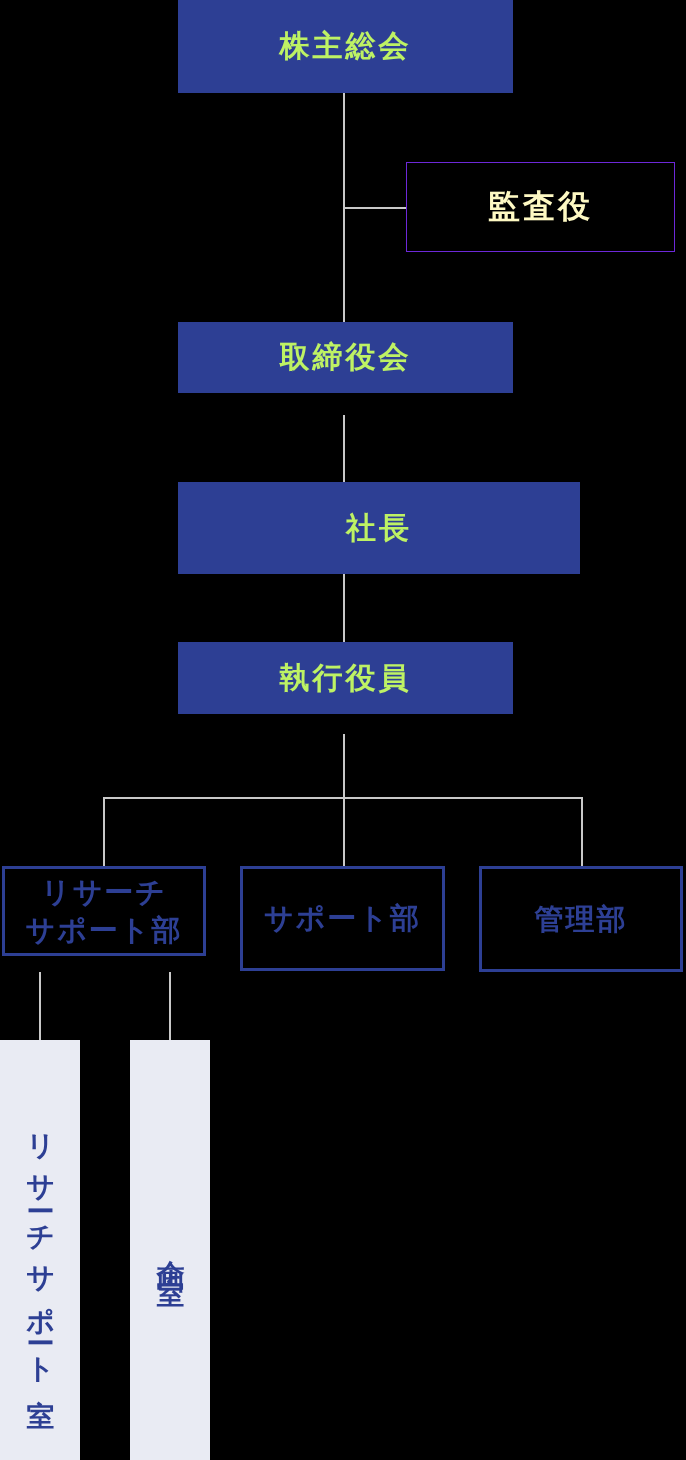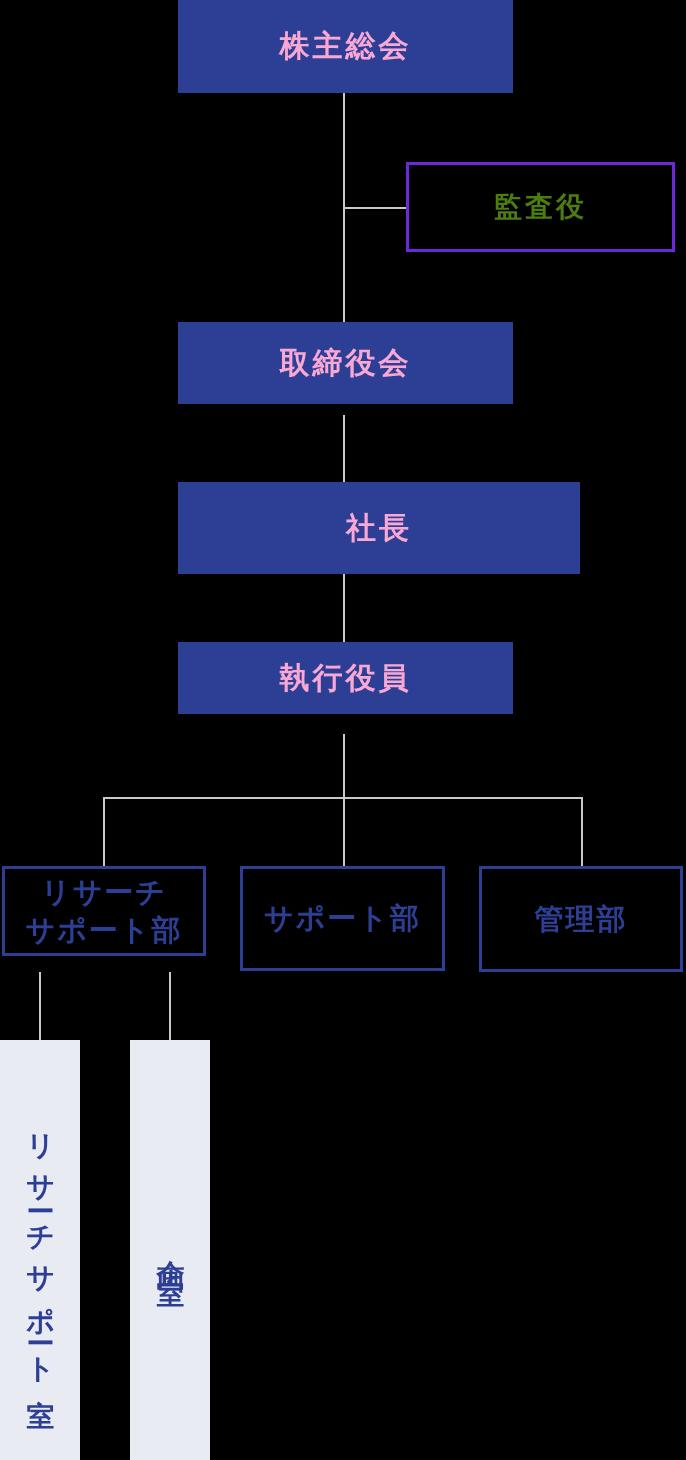--- a/index.html
+++ b/index.html
@@ -20,29 +20,29 @@
   .node {
     position: absolute;
     display: flex;
     align-items: center;
     justify-content: center;
     text-align: center;
     box-sizing: border-box;
   }
   .filled-blue {
     background: #2d3f94;
-    color: #f9a8d4;
+    color: #bef264;
     font-size: 30px;
     letter-spacing: 3px;
   }
   .outline-gray {
     background: transparent;
-    border: 3px solid #6d28d9;
-    color: #4d7c0f;
-    font-size: 28px;
+    border: 1px solid #6d28d9;
+    color: #fef9c3;
+    font-size: 32px;
     letter-spacing: 3px;
   }
   .outline-blue {
     background: transparent;
     border: 3px solid #2d3f94;
     color: #2d3f94;
     font-size: 29px;
     letter-spacing: 2px;
     line-height: 1.32;
     white-space: pre-line;
@@ -79,21 +79,21 @@
   <div class="line" style="left:169px; top:972px; width:2px; height:68px;"></div>
 
   <div class="node filled-blue" style="left:178px; top:0px; width:335px; height:93px;">
     <span>株主総会</span>
   </div>
 
   <div class="node outline-gray" style="left:406px; top:162px; width:269px; height:90px;">
     <span>監査役</span>
   </div>
 
-  <div class="node filled-blue" style="left:178px; top:322px; width:335px; height:82px;">
+  <div class="node filled-blue" style="left:178px; top:322px; width:335px; height:71px;">
     <span>取締役会</span>
   </div>
 
   <div class="node filled-blue" style="left:178px; top:482px; width:402px; height:92px;">
     <span>社長</span>
   </div>
 
   <div class="node filled-blue" style="left:178px; top:642px; width:335px; height:72px;">
     <span>執行役員</span>
   </div>

